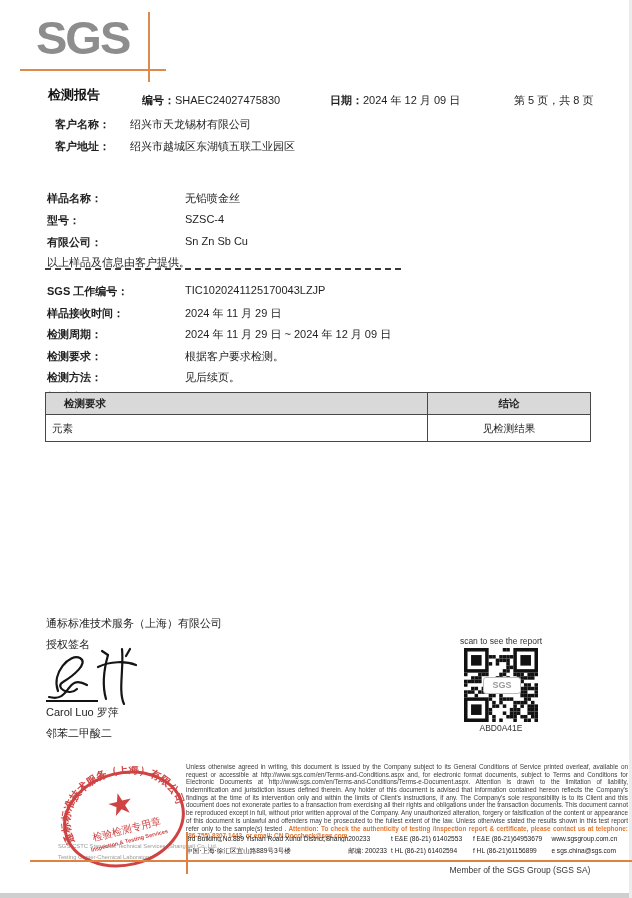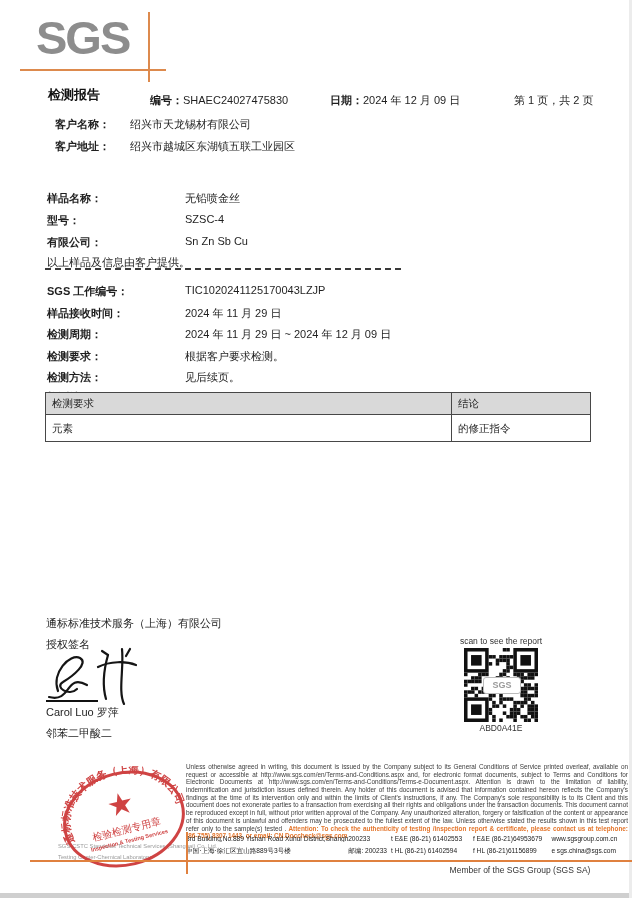--- a/index.html
+++ b/index.html
@@ -19,22 +19,22 @@
   .hdr{font-size:11px;top:93px;}
   .hdr b{font-weight:bold;}
   .kv{position:absolute;font-size:11px;white-space:nowrap;}
   .kv .k{display:inline-block;font-weight:bold;}
   .kv .v{position:absolute;white-space:nowrap;}
   
   .dash-sep{left:45px;top:268px;width:356px;border-top:2px dashed #3a3a3a;height:0;}
   
   .req-table{left:45px;top:392px;width:546px;border-collapse:collapse;font-size:10.5px;}
   .req-table th,.req-table td{border:1px solid #474747;vertical-align:middle;}
-  .req-table th{background:#d9d9d9;font-weight:normal;text-align:left;padding:3px 6px;height:15px;margin-left:28px;}
-  .req-table th.c, .req-table td.c{text-align:left;}
+  .req-table th{background:#d9d9d9;font-weight:bold;text-align:left;padding:3px 18px;height:15px;margin-left:28px;}
+  .req-table th.c, .req-table td.c{text-align:center;}
   .req-table td{padding:4px 6px;line-height:1.55;}
   .req-table .col-concl{width:126px;}
   
   .sig-underline{left:46px;top:700px;width:52px;height:2px;background:#111;}
   
   .qr-wrap{left:458px;top:636px;width:86px;text-align:center;font-size:8.5px;color:#333;}
   .qr-box{position:relative;width:74px;height:74px;margin:2px auto 1px auto;}
   .qr-center-label{position:absolute;left:19px;top:29px;width:36px;height:15px;background:#ffffff;border:1px solid #bbb;border-radius:3px;
      font-size:9px;font-weight:bold;color:#9a9a9a;line-height:15px;text-align:center;}
   
@@ -56,27 +56,27 @@
   .page-edge-right{left:629px;top:0;width:3px;height:898px;background:#ececec;}
 </style>
 </head>
 <body>
 
 <div class="abs sgs-logo">SGS</div>
 <div class="abs logo-hline"></div>
 <div class="abs logo-vline"></div>
 
 <div class="abs report-title">检测报告</div>
-<div class="abs hdr" style="left:150px;">
+<div class="abs hdr" style="left:142px;">
   <b>编号：</b><span>SHAEC24027475830</span>
 </div>
 <div class="abs hdr" style="left:330px;">
   <b>日期：</b><span>2024 年 12 月 09 日</span>
 </div>
-<div class="abs hdr" style="left:514px;">第 1 页，共 2 页</div>
+<div class="abs hdr" style="left:514px;">第 5 页，共 8 页</div>
 
 <div class="kv" style="left:55px;top:117px;">
   <span class="k">客户名称：</span>
   <span class="v" style="left:75px;">绍兴市天龙锡材有限公司</span>
 </div>
 <div class="kv" style="left:55px;top:139px;">
   <span class="k">客户地址：</span>
   <span class="v" style="left:75px;">绍兴市越城区东湖镇五联工业园区</span>
 </div>
 
@@ -121,21 +121,21 @@
 </div>
 
 <table class="abs req-table">
   <tbody>
       <tr>
     <th>检测要求</th>
     <th class="c col-concl">结论</th>
   </tr>
   <tr>
     <td style="height:18px;">元素</td>
-    <td class="c col-concl">的修正指令</td>
+    <td class="c col-concl">见检测结果</td>
   </tr>
 </tbody>
   </table>
 
 <div class="kv" style="left:46px;top:616px;">通标标准技术服务（上海）有限公司</div>
 <div class="kv" style="left:46px;top:637px;">授权签名</div>
 
 <svg class="abs" style="left:44px;top:645px;" width="110" height="60" viewBox="0 0 110 60">
   <g fill="none" stroke="#151515" stroke-width="2.2" stroke-linecap="round">
     <path d="M14 46 C 7 28, 26 8, 36 13 C 45 18, 29 31, 19 37 C 10 42, 25 52, 33 44"></path>

